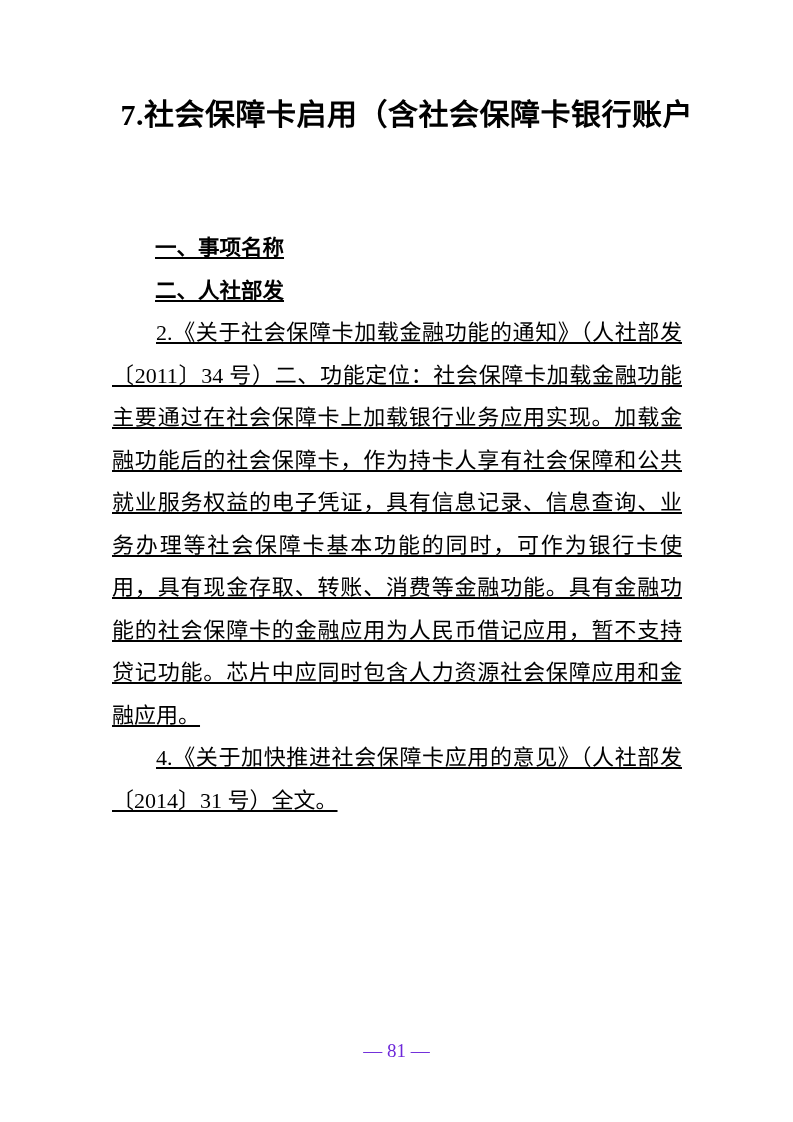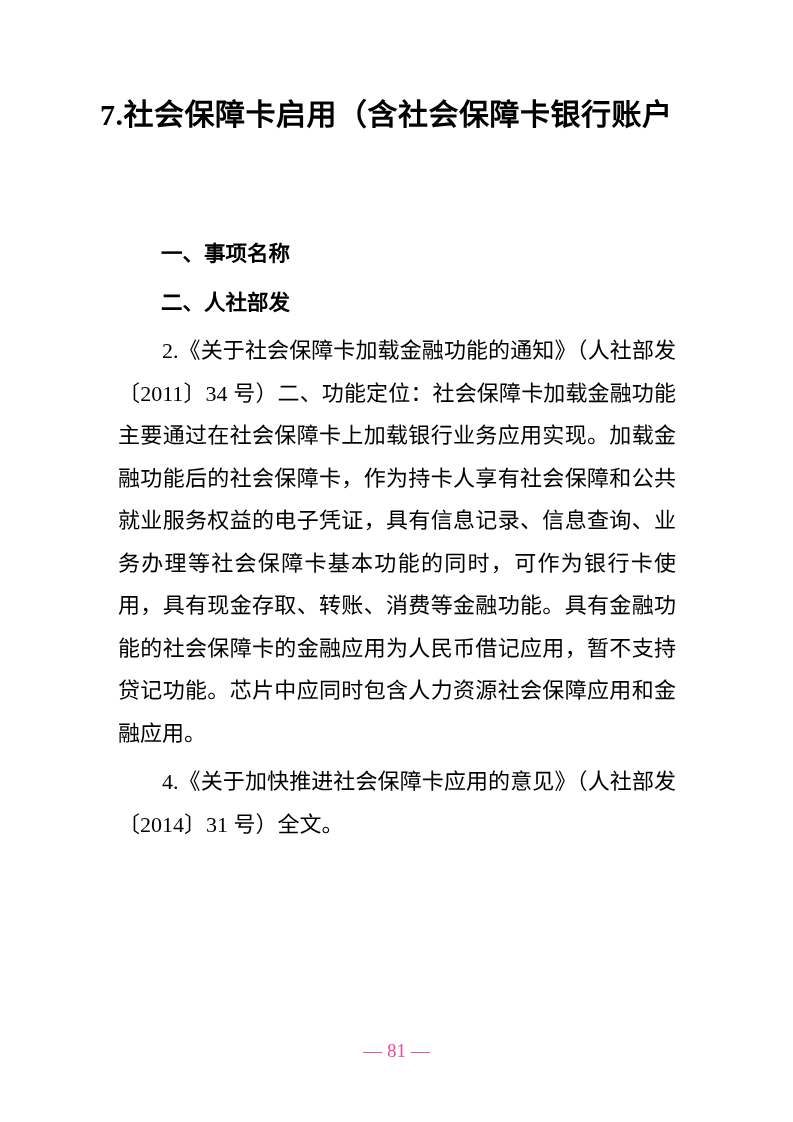--- a/index.html
+++ b/index.html
@@ -13,58 +13,59 @@
     height: 1122px;
     background: #ffffff;
     color: #000000;
     overflow: hidden;
   }
   .doc-title {
     position: absolute;
     left: 100px;
     right: 100px;
     top: 92px;
-    text-align: left;
+    text-align: right;
     font-family: "Liberation Serif", "DejaVu Serif", serif;
     font-weight: 700;
     font-size: 30px;
     line-height: 46px;
     letter-spacing: 0.5px;
   }
   .content {
     position: absolute;
     left: 112px;
     width: 570px;
     top: 227px;
     font-family: "Liberation Serif", "DejaVu Serif", serif;
     font-size: 22px;
     line-height: 42.5px;
     text-align: justify;
   }
   .content p {
-    margin: 6px;
+    margin: 0;
     padding: 0;
     text-indent: 2em;
+    text-decoration: underline;
   }
   .content p.heading {
     font-family: "Liberation Sans", "DejaVu Sans", sans-serif;
     font-weight: 700;
     font-size: 21.5px;
     text-align: left;
   }
   .footer {
     position: absolute;
     left: 0;
     top: 1039px;
     width: 100%;
     text-align: center;
     font-family: "Liberation Serif", "DejaVu Serif", serif;
     font-size: 19px;
     line-height: 24px;
-    color: #ec4899;
+    color: #6d28d9;
   }
 </style>
 </head>
 <body>
 
 <div class="page">
 
   <div class="doc-title">
     <div>7.社会保障卡启用（含社会保障卡银行账户</div>
   </div>

